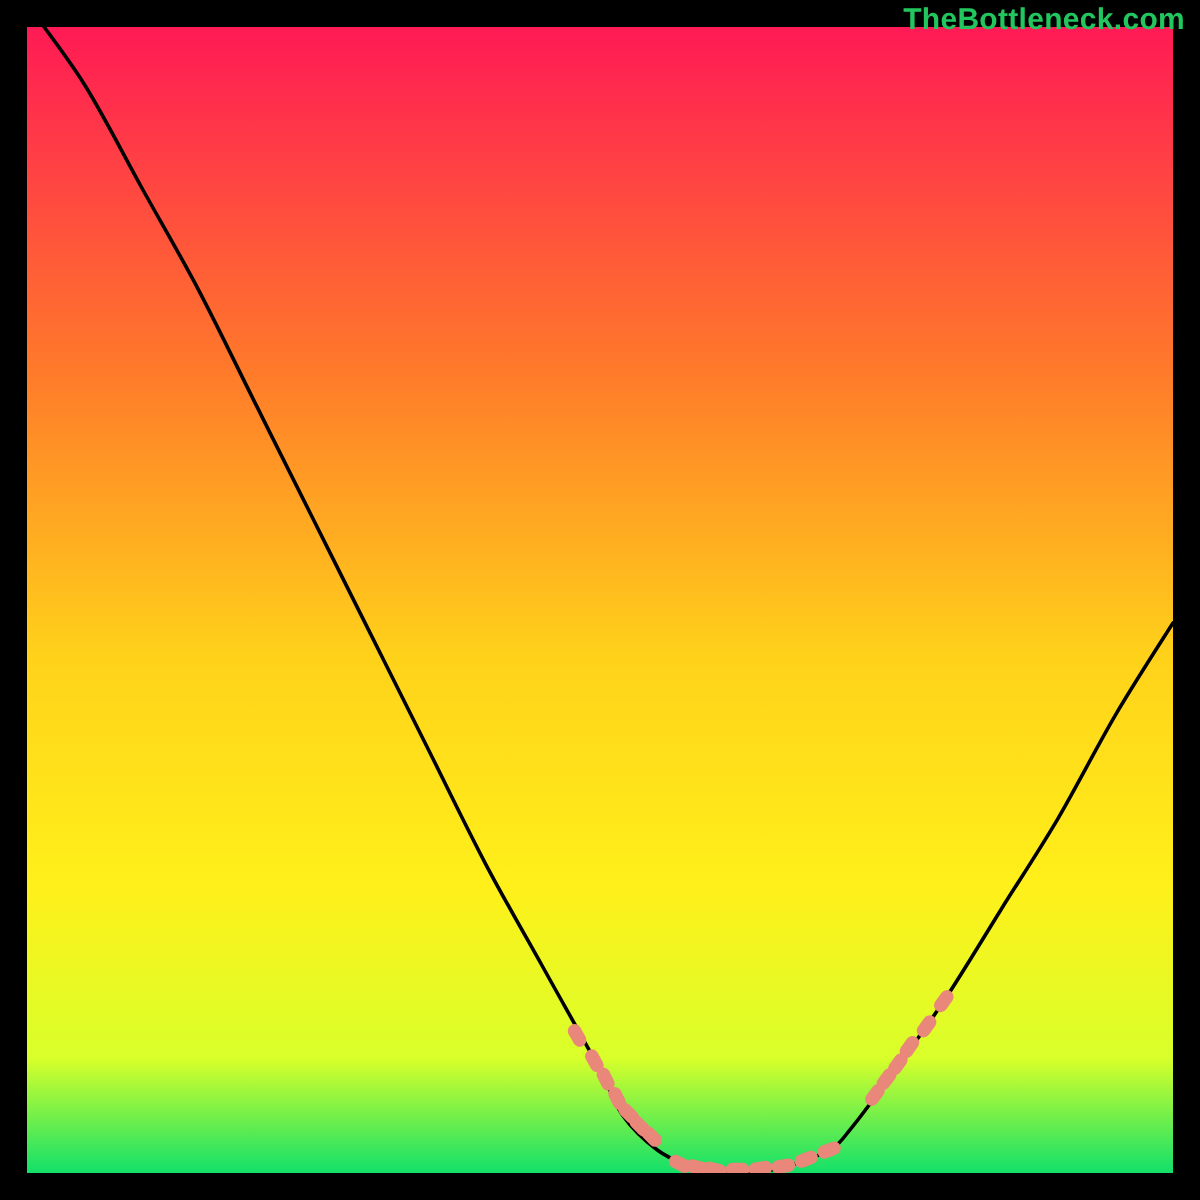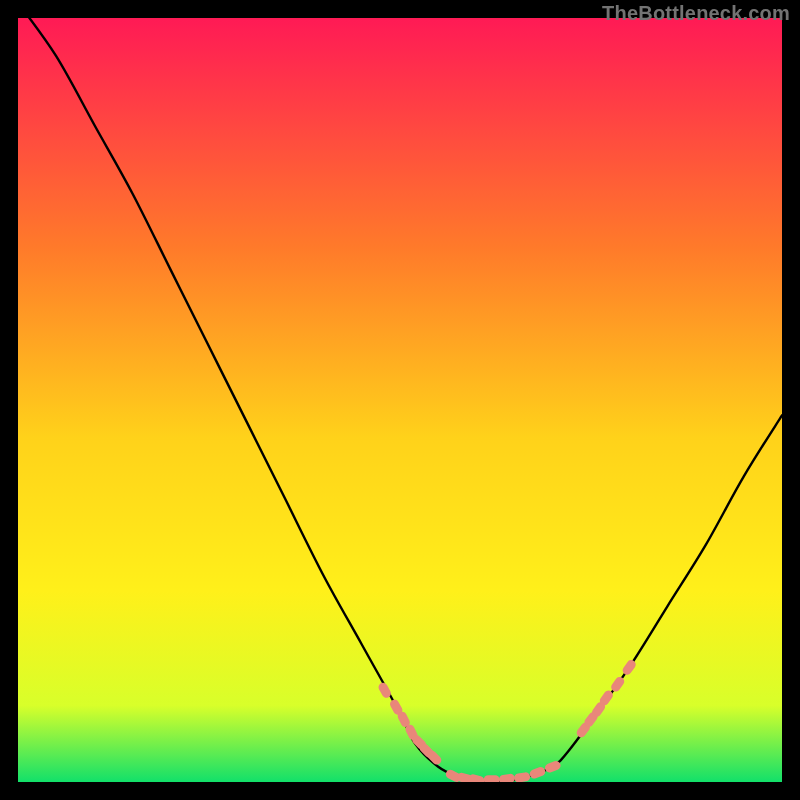--- a/index.html
+++ b/index.html
@@ -25,21 +25,21 @@
     width: 764px;
     height: 764px;
   }
   .watermark {
     position: absolute;
     top: 2px;
     right: 10px;
     font-family: Arial, Helvetica, sans-serif;
     font-size: 20px;
     font-weight: 600;
-    color: #737373;
+    color: #22c55e;
     letter-spacing: 0.2px;
     user-select: none;
   }
 </style>
 </head>
 <body>
 
 <div class="frame">
   <svg class="plot" viewBox="0 0 764 764" preserveAspectRatio="none">
     <defs>

